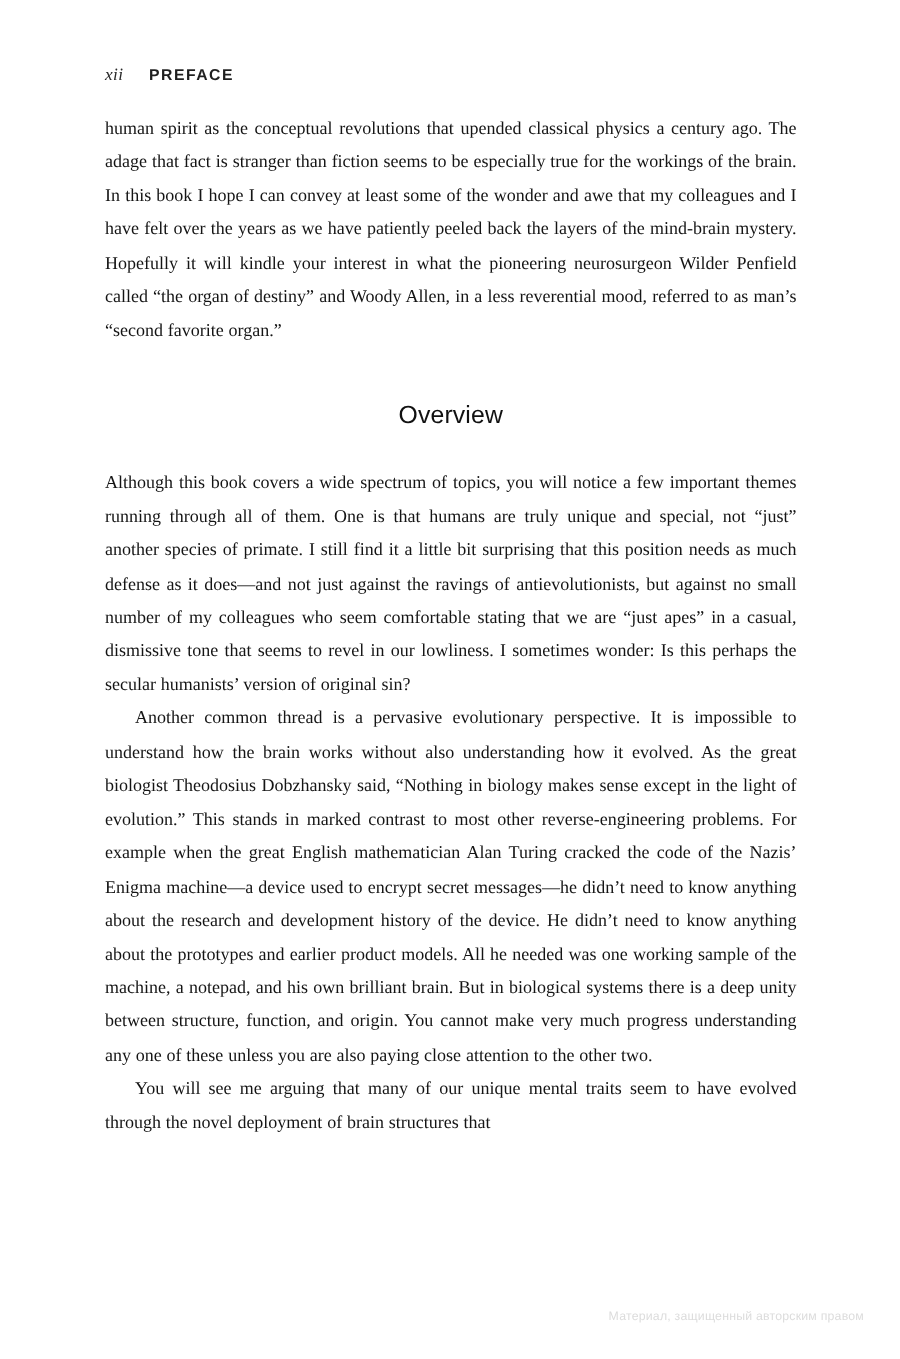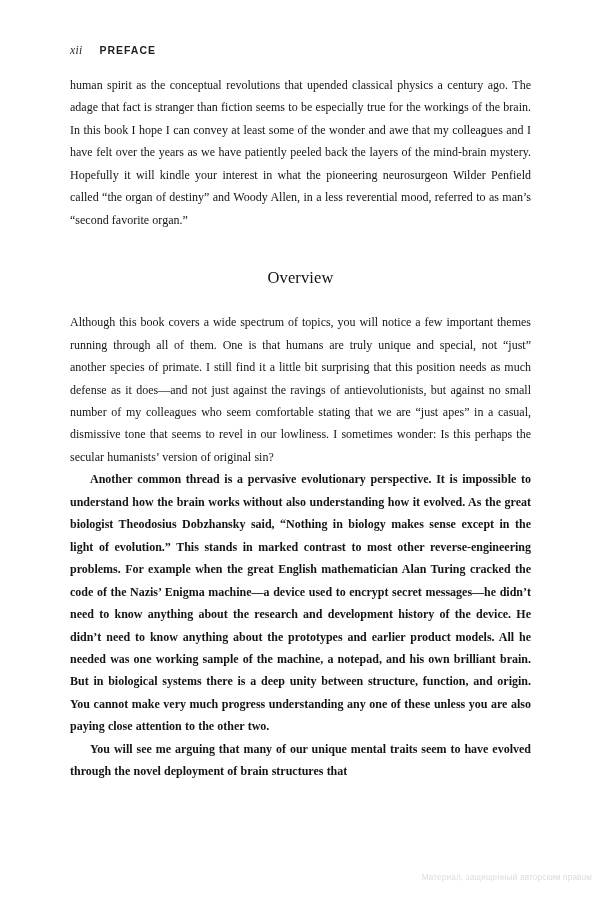--- a/index.html
+++ b/index.html
@@ -63,42 +63,41 @@
     font-size: 12px;
     line-height: 22.45px;
     text-align: justify;
     text-align-last: left;
     color: #141414;
     hyphens: none;
     word-spacing: 0.2px;
   }
   p.body-par.indent {
     text-indent: 20px;
-    font-weight: bold;
   }
 
   
   h2.section-head {
     margin: 0;
-    font-family: Liberation Serif, serif;
+    font-family: Liberation Sans, sans-serif;
     font-weight: 400;
     font-size: 16.5px;
     text-align: center;
     color: #111111;
     letter-spacing: 0.1px;
   }
 
   .gap-before-head { height: 37px; }
   .gap-after-head  { height: 23px; }
 
   
   .watermark {
     position: absolute;
     left: 0;
-    right: 8px;
+    right: 24px;
     top: 873px;
     text-align: right;
     font-family: "Liberation Sans", sans-serif;
     font-size: 8.2px;
     letter-spacing: 0.15px;
     color: #dcdcdc;
     white-space: nowrap;
     user-select: none;
   }
 </style>

